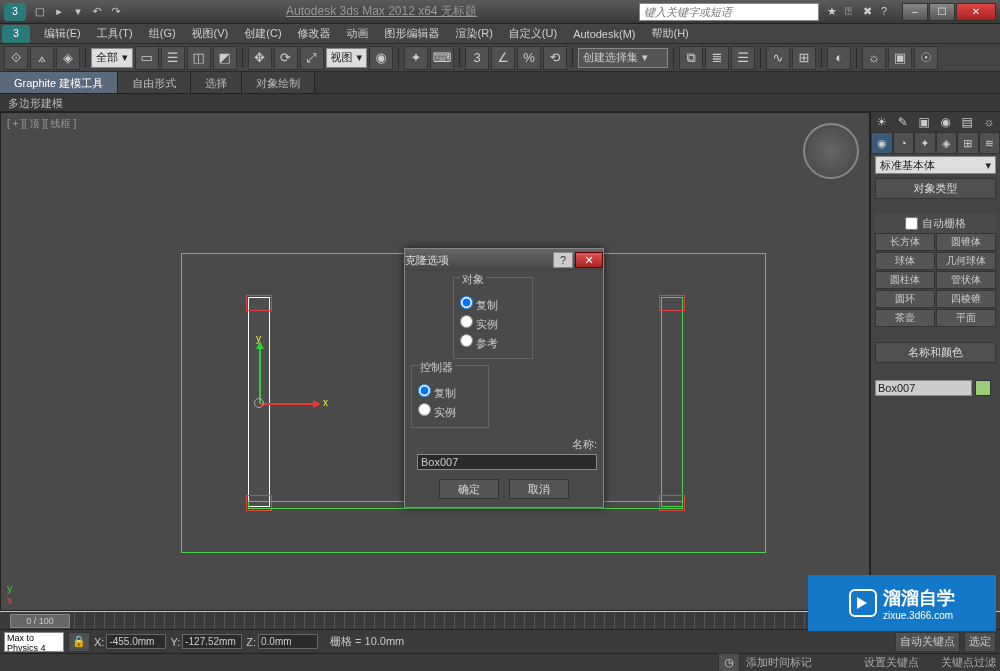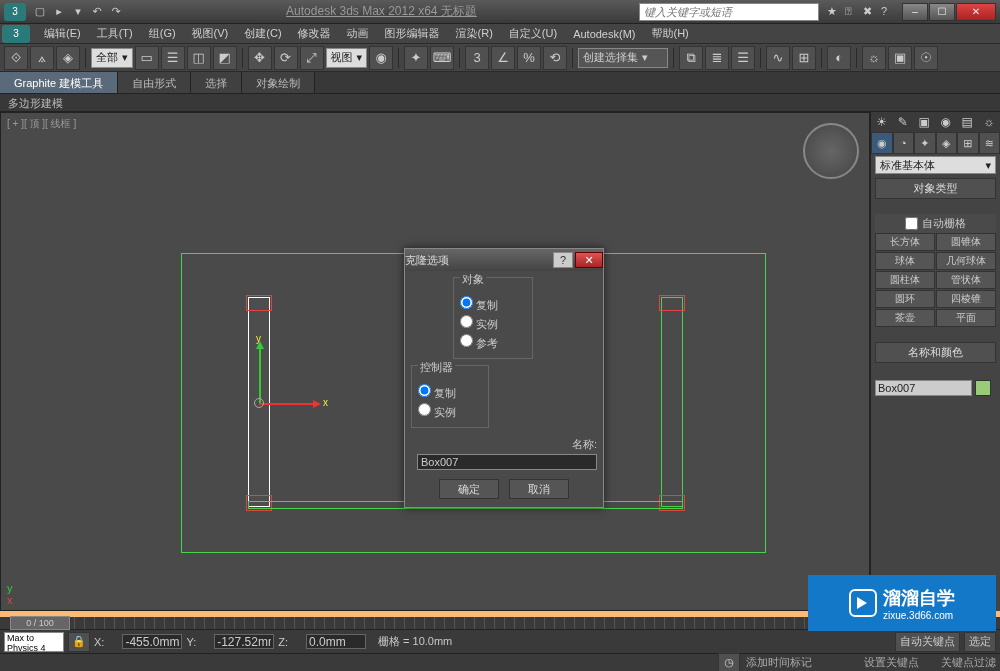--- a/index.html
+++ b/index.html
@@ -88,29 +88,29 @@
 .dlg-row { display: flex; align-items: center; gap: 6px; padding: 3px 0; }
 .spinner { display: flex; }
 .spinner input { width: 36px; height: 16px; background: #ccc; border: 1px solid #888; color: #222; text-align: left; padding: 0 2px; }
 .spinner .sp-btns { width: 12px; display: flex; flex-direction: column; }
 .spinner .sp-btns span { height: 8px; background: #666; border: 1px solid #444; font-size: 6px; line-height: 6px; text-align: center; color: #ccc; }
 .dlg-name-input { width: 180px; height: 16px; background: #2a2a2a; border: 1px solid #888; color: #ccc; padding: 0 3px; }
 .dlg-buttons { display: flex; justify-content: center; gap: 10px; padding: 6px 0 2px; }
 .dlg-buttons button { width: 60px; height: 20px; background: #555; border: 1px solid #333; color: #ddd; }
 
 
-.timeline { height: 18px; background: #3a3a3a; display: flex; align-items: center; border-top: 6px solid #fdba74; position: relative; }
+.timeline { height: 18px; background: #3a3a3a; display: flex; align-items: center; border-top: 1px solid #fdba74; position: relative; }
 .tl-handle { width: 60px; height: 14px; background: #666; border: 1px solid #888; color: #ccc; text-align: center; line-height: 12px; margin-left: 10px; font-size: 9px; }
 .tl-ticks { flex: 1; height: 100%; background: repeating-linear-gradient(90deg, #555 0, #555 1px, transparent 1px, transparent 10px); margin: 0 4px; }
 
 
 .statusbar1 { height: 24px; background: #3a3a3a; display: flex; align-items: center; gap: 4px; padding: 0 4px; border-top: 1px solid #222; }
 .statusbar2 { height: 18px; background: #3a3a3a; display: flex; align-items: center; gap: 6px; padding: 0 4px; border-top: 1px solid #222; font-size: 10px; color: #aaa; }
 .coord-field { display: flex; align-items: center; gap: 2px; }
-.coord-field input { width: 60px; height: 15px; background: #2a2a2a; border: 1px solid #666; color: #ccc; padding: 0 2px; font-size: 12px; margin-left: 16px; }
+.coord-field input { width: 60px; height: 15px; background: #2a2a2a; border: 1px solid #666; color: #ccc; padding: 0 2px; font-size: 10px; }
 .sb-btn { width: 22px; height: 20px; background: #505050; border: 1px solid #333; color: #ccc; display: flex; align-items: center; justify-content: center; }
 .script-box { width: 60px; height: 20px; background: #fff; border: 1px solid #888; color: #000; padding: 0 2px; font-size: 9px; overflow: hidden; }
 
 
 .watermark { position: absolute; right: 4px; bottom: 40px; width: 188px; height: 56px; background: #1478c8; color: #fff; display: flex; align-items: center; justify-content: center; gap: 6px; }
 .watermark .play { width: 28px; height: 28px; border: 2px solid #fff; border-radius: 6px; display: flex; align-items: center; justify-content: center; }
 .watermark .play::before { content: ''; border: 6px solid transparent; border-left: 10px solid #fff; margin-left: 4px; }
 .watermark .txt { display: flex; flex-direction: column; }
 .watermark .big { font-size: 18px; font-weight: bold; }
 .watermark .small { font-size: 10px; }

